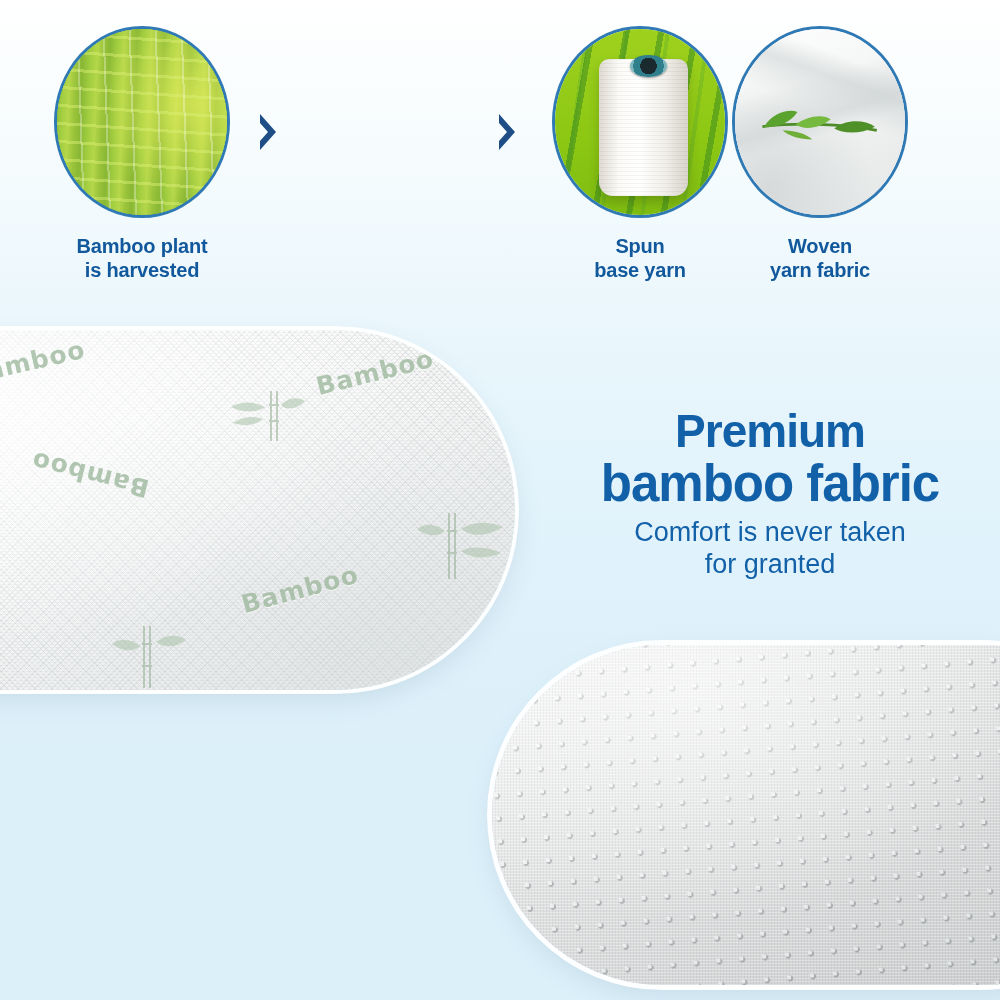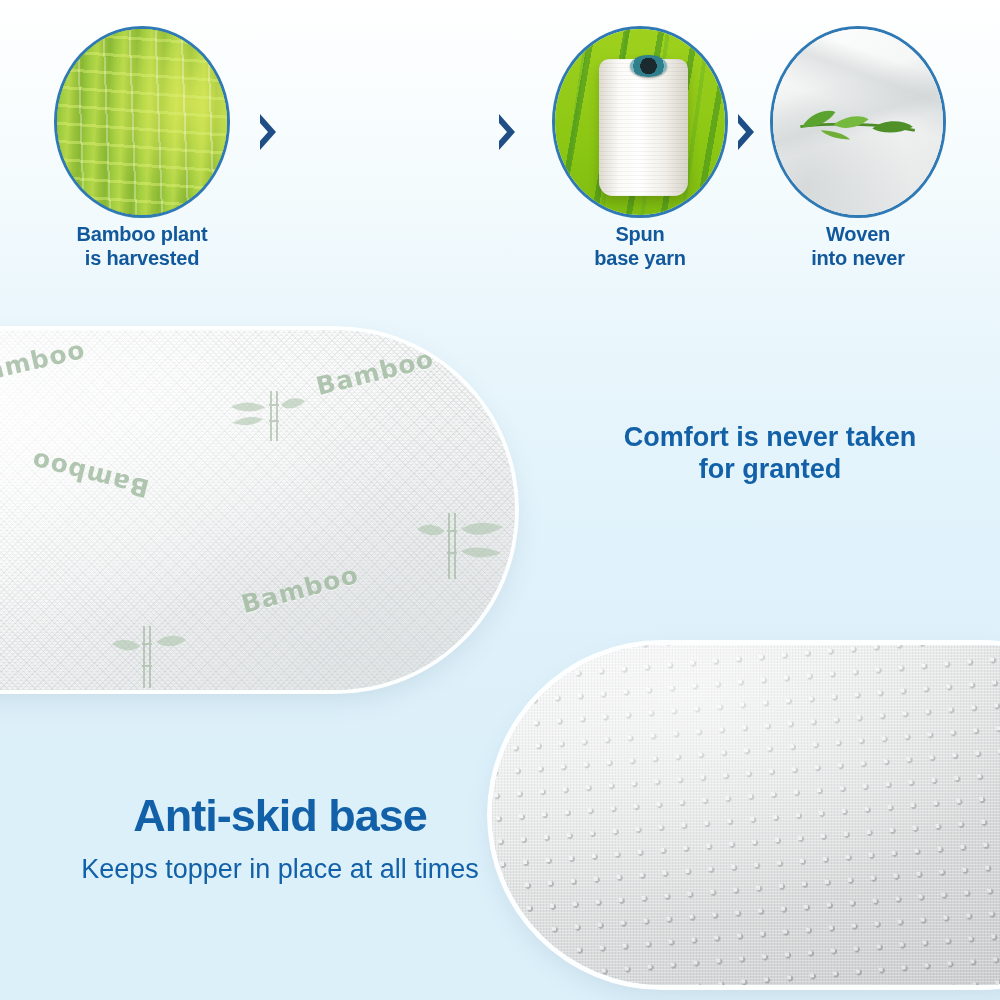--- a/index.html
+++ b/index.html
@@ -19,21 +19,21 @@
   .circle{
     position:relative;width:176px;height:192px;margin:0 auto;
     border-radius:50%;
     border:3px solid #2f79b4;
     overflow:hidden;
     box-sizing:border-box;
     background:#fff;
   }
   .circle .art{position:absolute;inset:0;}
   .caption{
-    margin-top:4px;
+    margin-top:16px;
     color:#12589c;font-weight:bold;font-size:20px;line-height:1.22;
     letter-spacing:-0.2px;
   }
   .chev{
     position:absolute;top:112px;width:26px;height:40px;
   }
   .chev svg{display:block}
 
   
   .art-bamboo{
@@ -167,21 +167,21 @@
   
   #premium-block{
     position:absolute;left:540px;top:408px;width:460px;text-align:center;
   }
   .h-big{
     color:#1261a8;font-weight:bold;line-height:1.0;letter-spacing:-1px;
   }
   #premium-title{font-size:46px;}
   #premium-title .l2{display:block;font-size:51px;margin-top:4px;}
   #premium-sub{
-    margin-top:14px;color:#1261a8;font-size:27px;line-height:1.18;font-weight:bold;
+    margin-top:8px;color:#1261a8;font-size:27px;line-height:1.18;font-weight:normal;
   }
   #premium-sub .l2{display:block;text-align:center;}
 
   #antiskid-block{
     position:absolute;left:20px;top:790px;width:520px;text-align:center;
   }
   #antiskid-title{font-size:45px;color:#1261a8;font-weight:bold;letter-spacing:-1px;}
   #antiskid-sub{margin-top:12px;color:#1261a8;font-size:27px;font-weight:normal;}
 </style>
 </head>
@@ -227,34 +227,34 @@
         <span>base yarn</span>
       </div>
     </div>
 
     <div class="chev" style="left:733px">
       <svg viewBox="0 0 26 40" width="26" height="40" aria-hidden="true">
         <path d="M5 2 L21 20 L5 38 L5 29 L13 20 L5 11 Z" fill="#1f4e87"></path>
       </svg>
     </div>
 
-    <div class="step" style="left:758px">
+    <div class="step" style="left:720px">
       <div class="circle">
         <div class="art art-fabric"></div>
         <svg class="leaf" viewBox="0 0 140 50">
           <path d="M8 30 C40 26 95 26 132 34" stroke="#4e8c2a" stroke-width="3" fill="none"></path>
           <path d="M10 30 C18 16 36 10 46 14 C38 26 22 32 10 30 Z" fill="#5aa32f"></path>
           <path d="M44 28 C56 18 74 16 82 22 C70 32 54 34 44 28 Z" fill="#76b93f"></path>
           <path d="M86 32 C98 22 118 22 130 30 C116 38 96 38 86 32 Z" fill="#4f9029"></path>
           <path d="M30 34 C42 34 56 38 62 44 C48 44 36 40 30 34 Z" fill="#6fae37"></path>
         </svg>
       </div>
       <div class="caption">
         <span>Woven</span><br>
-        <span>into never</span>
+        <span>yarn fabric</span>
       </div>
     </div>
 
   </div>
 
   <div id="topper">
     <div class="knit"></div>
     <div class="sheen"></div>
 
     <span class="wm" style="left:545px;top:28px;transform:rotate(-14deg);">Bamboo</span>
@@ -292,24 +292,24 @@
     </svg>
   </div>
 
   <div id="antiskid">
     <div class="weave"></div>
     <div class="dots"></div>
     <div class="shade"></div>
   </div>
 
   <div id="premium-block">
+    <div id="premium-title" class="h-big">
+      <span>Premium</span>
+      <span class="l2">bamboo fabric</span>
+    </div>
     <div id="premium-sub">
       <span>Comfort is never taken</span>
       <span class="l2">for granted</span>
     </div>
   </div>
 
-  <div id="antiskid-block">
-    <div id="antiskid-title">Anti-skid base</div>
-    <div id="antiskid-sub">Keeps topper in place at all times</div>
-  </div>
 
 </div>
 
 </body></html>

